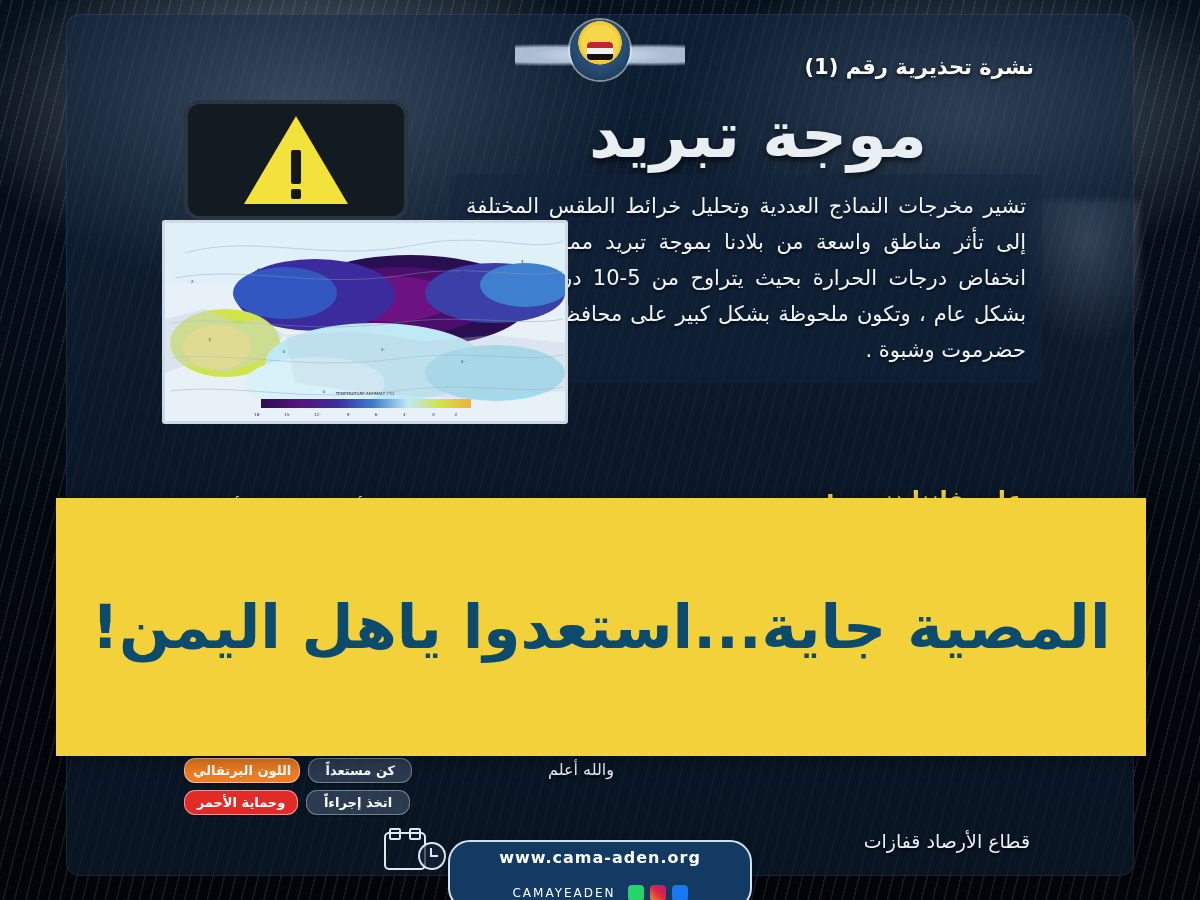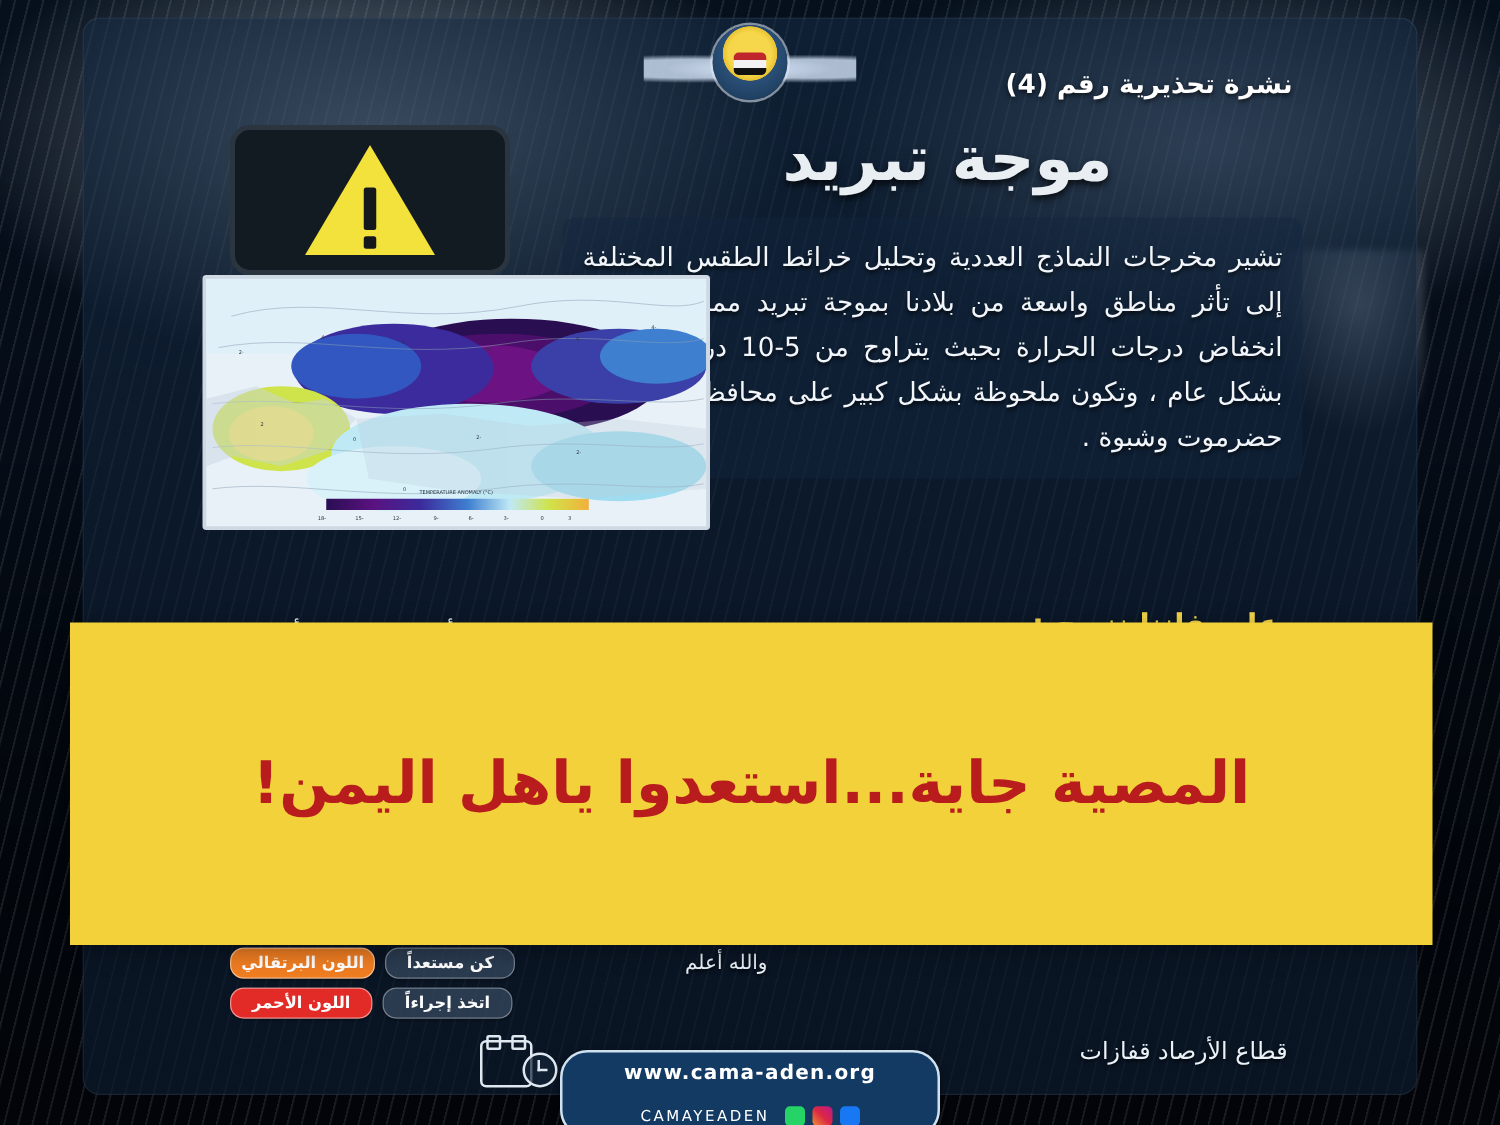--- a/index.html
+++ b/index.html
@@ -98,21 +98,21 @@
   .tri .exc{
     position:absolute;left:-5px;top:34px;width:10px;height:34px;background:#14181d;border-radius:2px;
   }
   .tri .dot{
     position:absolute;left:-5px;top:73px;width:10px;height:10px;background:#14181d;border-radius:2px;
   }
 
   
   .bigHead{
     position:absolute;right:96px;top:84px;width:560px;text-align:center;
-    color:#e9eef3;font-size:50px;font-weight:700;letter-spacing:6px;
+    color:#e9eef3;font-size:64px;font-weight:700;letter-spacing:6px;
     text-shadow:0 3px 6px rgba(0,0,0,.75);
   }
 
   
   .para{
     position:absolute;right:92px;top:160px;width:560px;
     background:rgba(18,38,62,.45);border-radius:10px;padding:14px 16px;
     color:#f2f6fa;font-size:21px;line-height:1.72;text-align:justify;
     text-shadow:0 2px 3px rgba(0,0,0,.65);
     direction:rtl;
@@ -197,21 +197,21 @@
   .siteBox .handle{color:#fff;font-size:12px;letter-spacing:2px;margin-right:6px;}
 
   
   .banner{
     position:absolute;left:56px;top:498px;width:1090px;height:258px;
     background:#f2d13b;
     box-shadow:0 4px 18px rgba(0,0,0,.35);
   }
   .banner .btext{
     position:absolute;inset:0;display:flex;align-items:center;justify-content:center;
-    color:#b91c1c;font-size:47px;font-weight:700;line-height:1.45;text-align:center;
+    color:#0c4a6e;font-size:60px;font-weight:700;line-height:1.45;text-align:center;
     padding:0 32px;box-sizing:border-box;
   }
 </style>
 </head>
 <body>
 
 <div class="bg"></div>
 <div class="bg2"></div>
 <div class="cloudglow"></div>
 <div class="cloudglow2"></div>
@@ -219,21 +219,21 @@
 <div class="bolt"></div>
 
 <div class="card">
 
   <div class="logo">
     <div class="wings"></div>
     <div class="disc"></div>
   </div>
 
   <div class="warnTitle">
-    <div>نشرة تحذيرية رقم (4)</div>
+    <div>نشرة تحذيرية رقم (1)</div>
   </div>
 
   <div class="warnBox">
     <div class="tri">
       <div class="exc"></div>
       <div class="dot"></div>
     </div>
   </div>
 
   <div class="bigHead">موجة تبريد</div>
@@ -328,21 +328,21 @@
     <div class="row">
       <div class="pill desc">كن واعياً</div>
       <div class="pill" style="background:#3fae4a">اللون الأخضر</div>
     </div>
     <div class="row">
       <div class="pill desc">كن مستعداً</div>
       <div class="pill" style="background:#ef7d22">اللون البرتقالي</div>
     </div>
     <div class="row">
       <div class="pill desc">اتخذ إجراءاً</div>
-      <div class="pill" style="background:#e22b26">اللون الأحمر</div>
+      <div class="pill" style="background:#e22b26">وحماية الأحمر</div>
     </div>
   </div>
 
   <div class="calIcon"></div>
   <div class="clockIcon"></div>
 
   <div class="allah">والله أعلم</div>
   <div class="sector">قطاع الأرصاد قفازات</div>
 
   <div class="siteBox">

